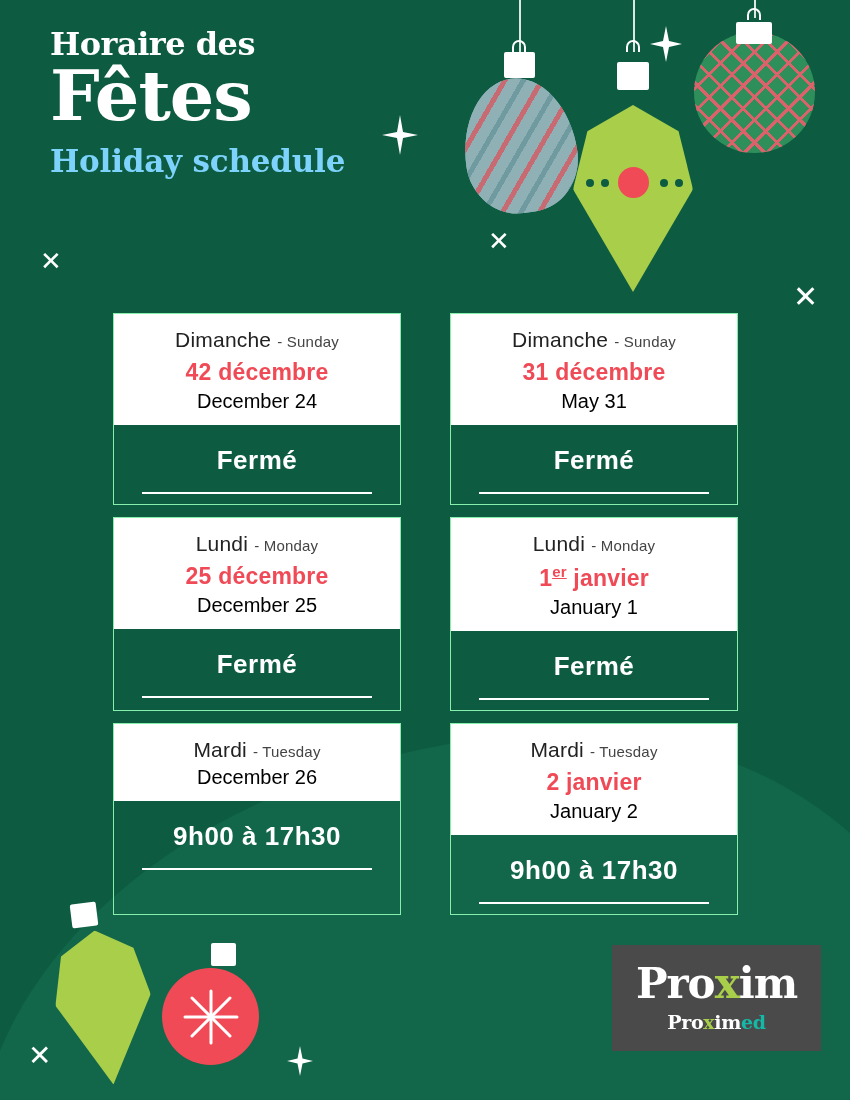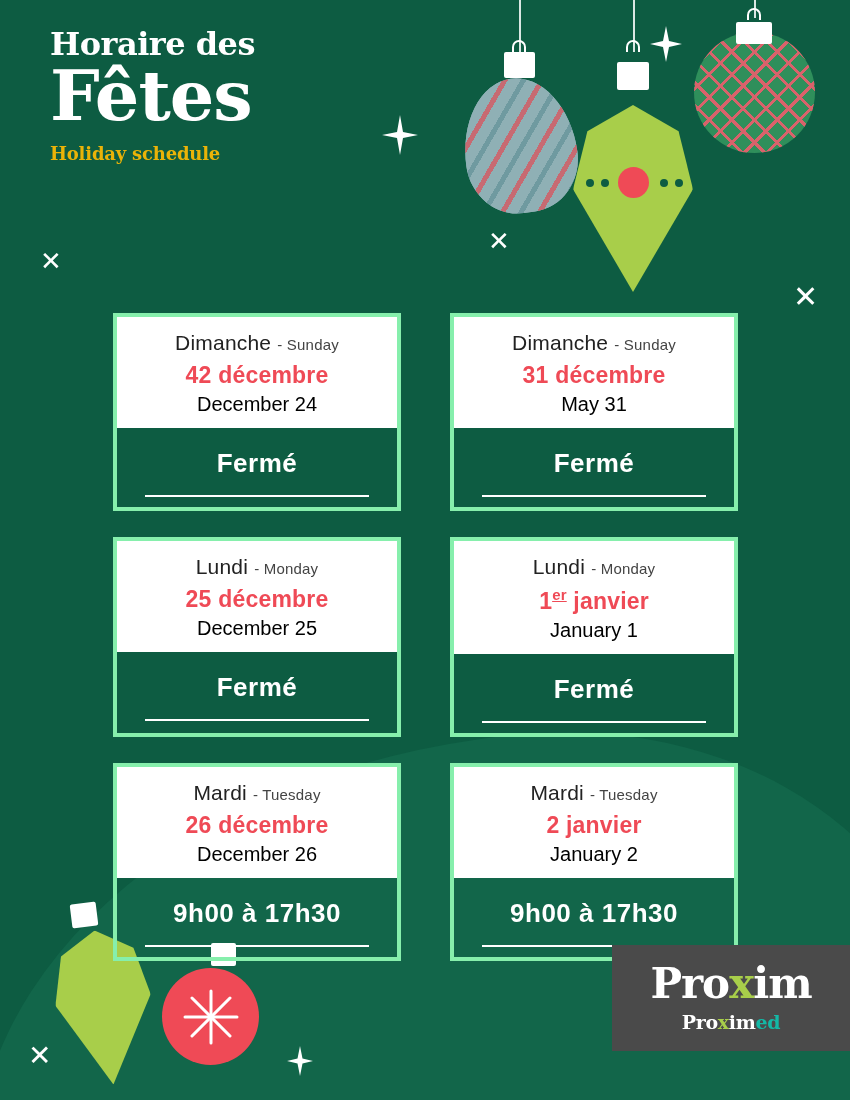--- a/index.html
+++ b/index.html
@@ -41,22 +41,22 @@
     font-weight: bold;
     font-size: 70px;
     color: #ffffff;
     line-height: 0.98;
     margin-top: 2px;
     letter-spacing: -1px;
   }
   .title-3 {
     font-family: "DejaVu Serif", serif;
     font-weight: bold;
-    font-size: 18px;
-    color: #eab308;
+    font-size: 31px;
+    color: #7dd3fc;
     margin-top: 12px;
     letter-spacing: -0.2px;
   }
 
   
   .orn { position: absolute; z-index: 3; }
   .string {
     position: absolute;
     width: 2px;
     background: #ffffff;
@@ -172,22 +172,22 @@
     width: 625px;
     z-index: 6;
   }
   .card-grid {
     display: grid;
     grid-template-columns: 288px 288px;
     column-gap: 49px;
     row-gap: 0px;
   }
   .card {
-    border: 4px solid #86efac;
-    margin-bottom: 26px;
+    border: 1px solid #86efac;
+    margin-bottom: 12px;
     background: transparent;
   }
   .card-top {
     background: #ffffff;
     padding: 14px 10px 12px;
     text-align: center;
   }
   .day-line {
     color: #1d1d1d;
     font-size: 21px;
@@ -221,21 +221,21 @@
   .rule {
     height: 2px;
     background: #ffffff;
     margin: 16px 4px 0;
   }
 
   
   .logo-box {
     position: absolute;
     left: 612px; top: 945px;
-    width: 238px; height: 106px;
+    width: 209px; height: 106px;
     background: #4a4a4a;
     z-index: 7;
     display: flex;
     flex-direction: column;
     align-items: center;
     justify-content: center;
   }
   .logo-main {
     font-family: "DejaVu Serif", serif;
     font-weight: bold;
@@ -395,21 +395,20 @@
           <div class="rule"></div>
         </div>
       </div>
 
       <div class="card">
         <div class="card-top">
           <div class="day-line">
             <span class="day-fr">Mardi</span>
             <span class="day-en">- Tuesday</span>
           </div>
-          <div class="date-fr"><span>26 décembre</span></div>
           <div class="date-en">December 26</div>
         </div>
         <div class="card-bot">
           <div class="hours">9h00 à 17h30</div>
           <div class="rule"></div>
         </div>
       </div>
 
       <div class="card">
         <div class="card-top">

